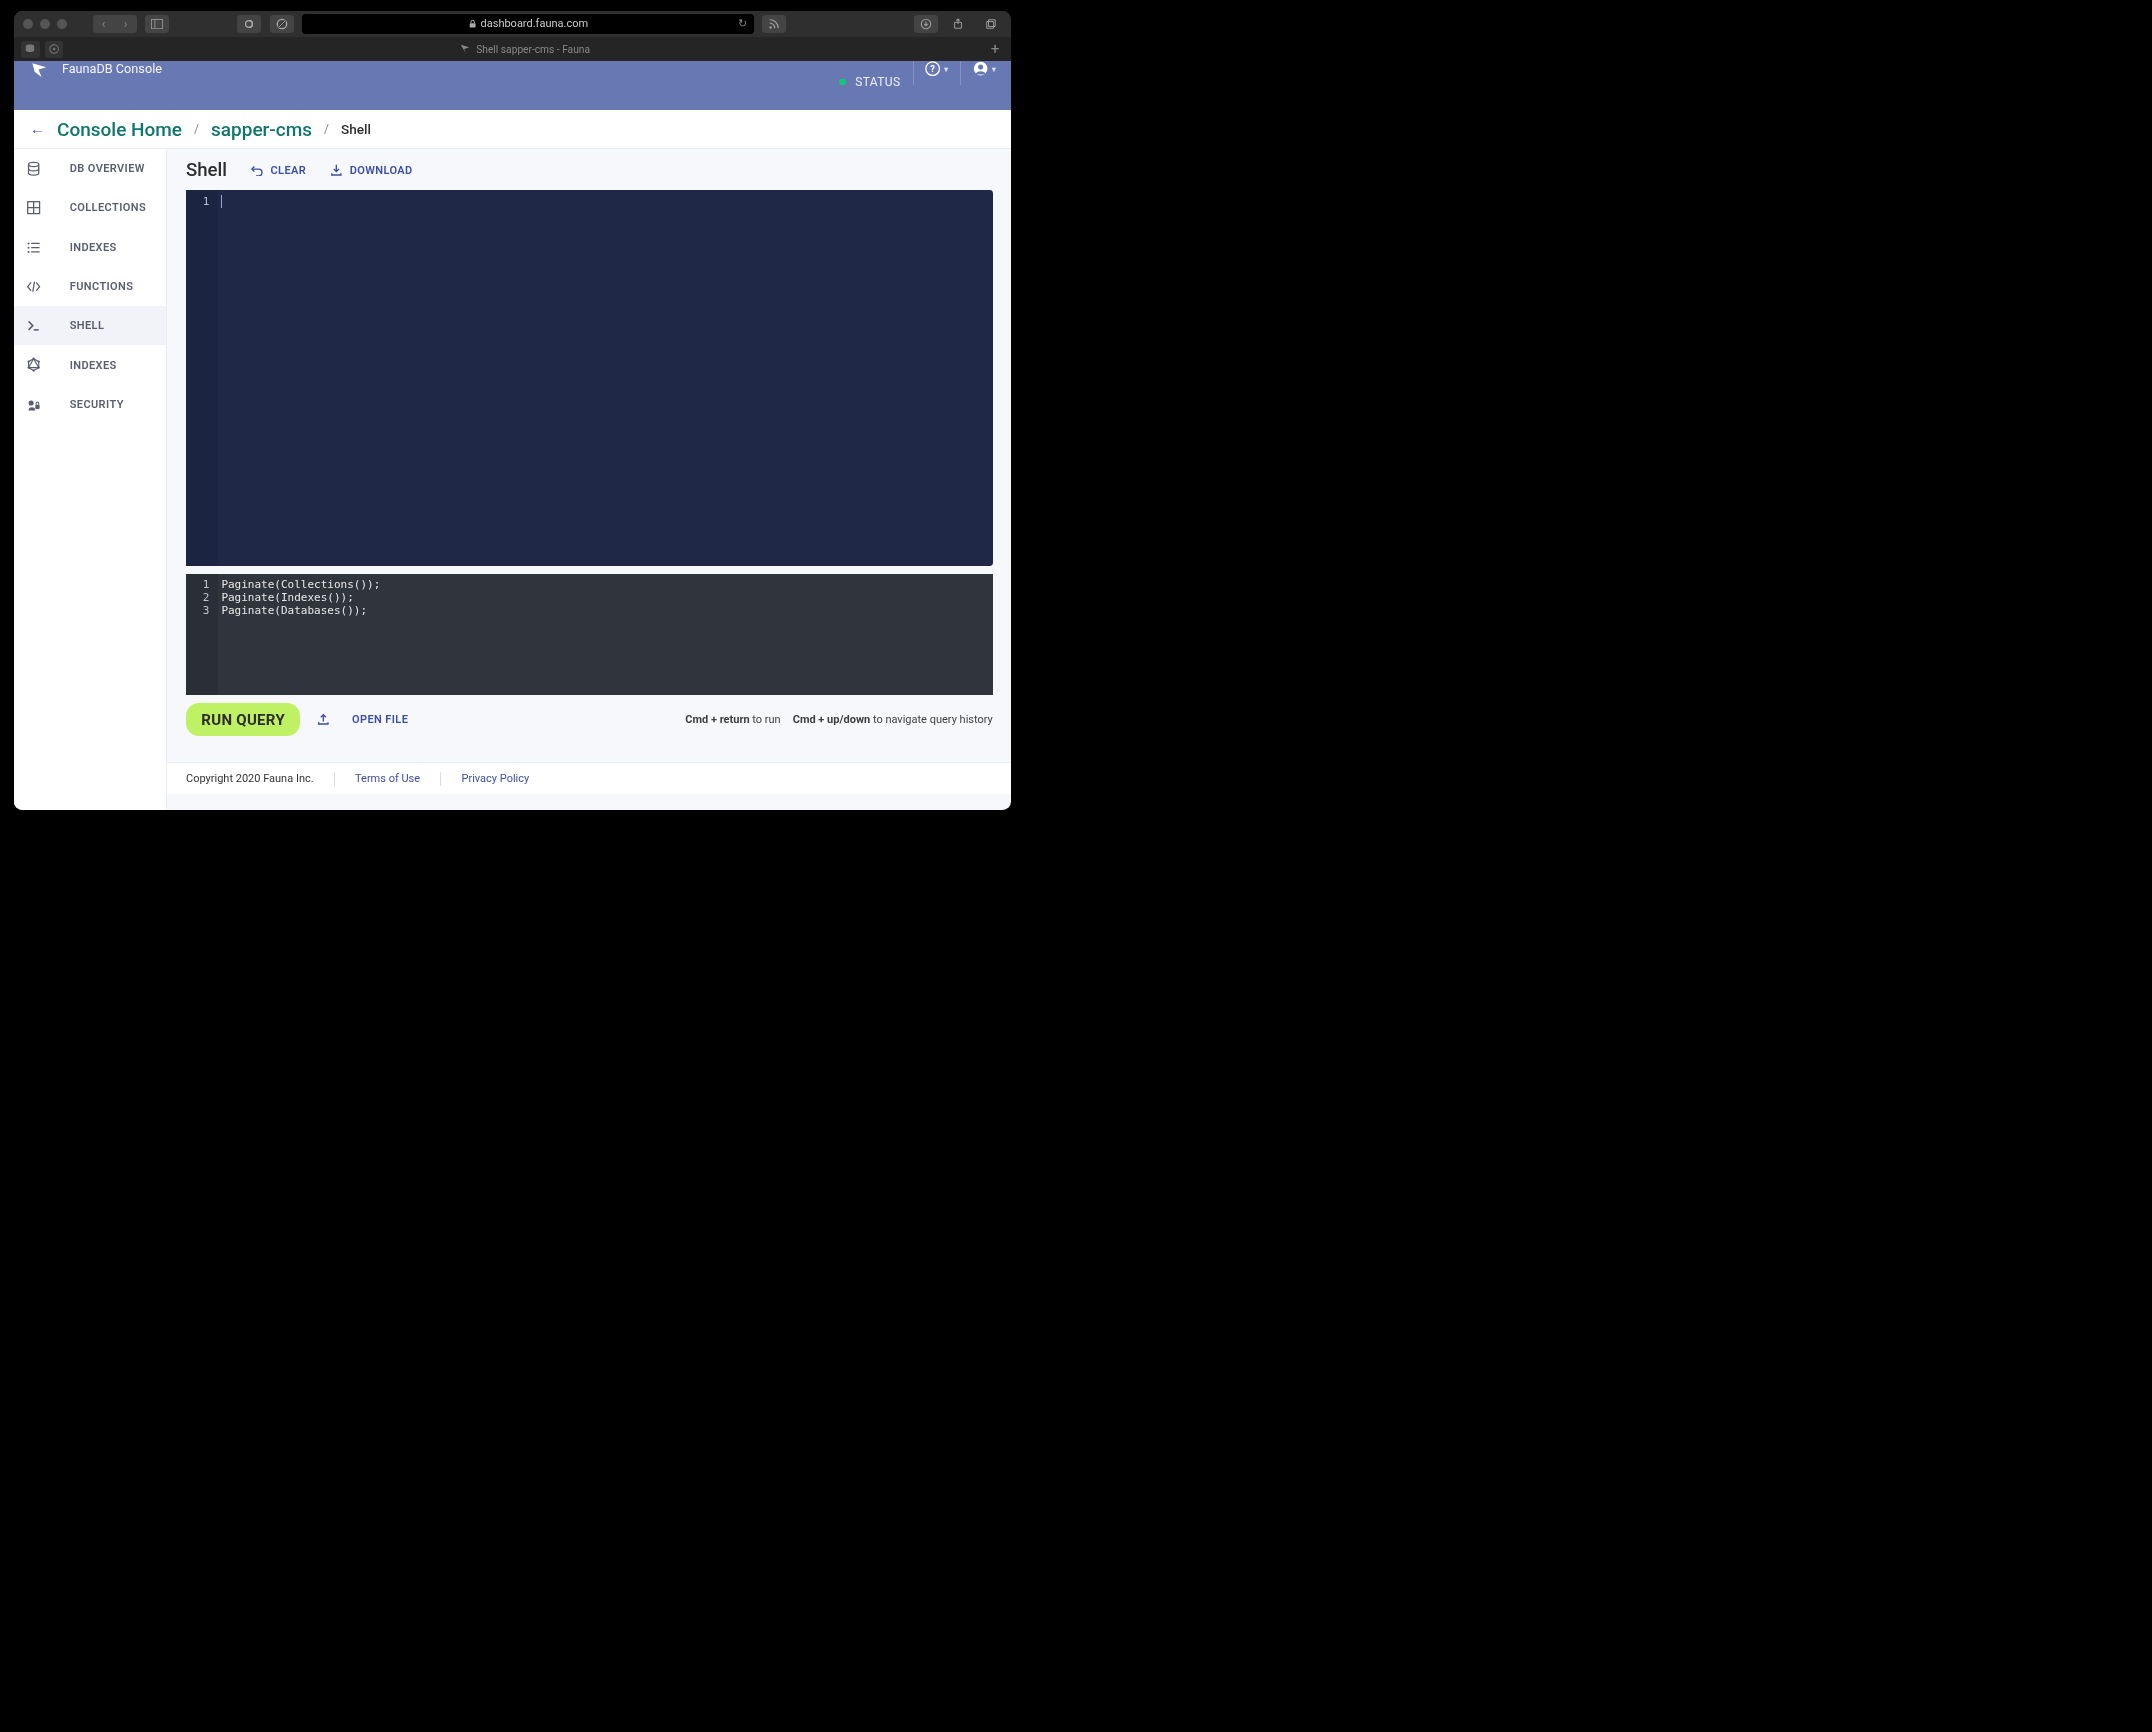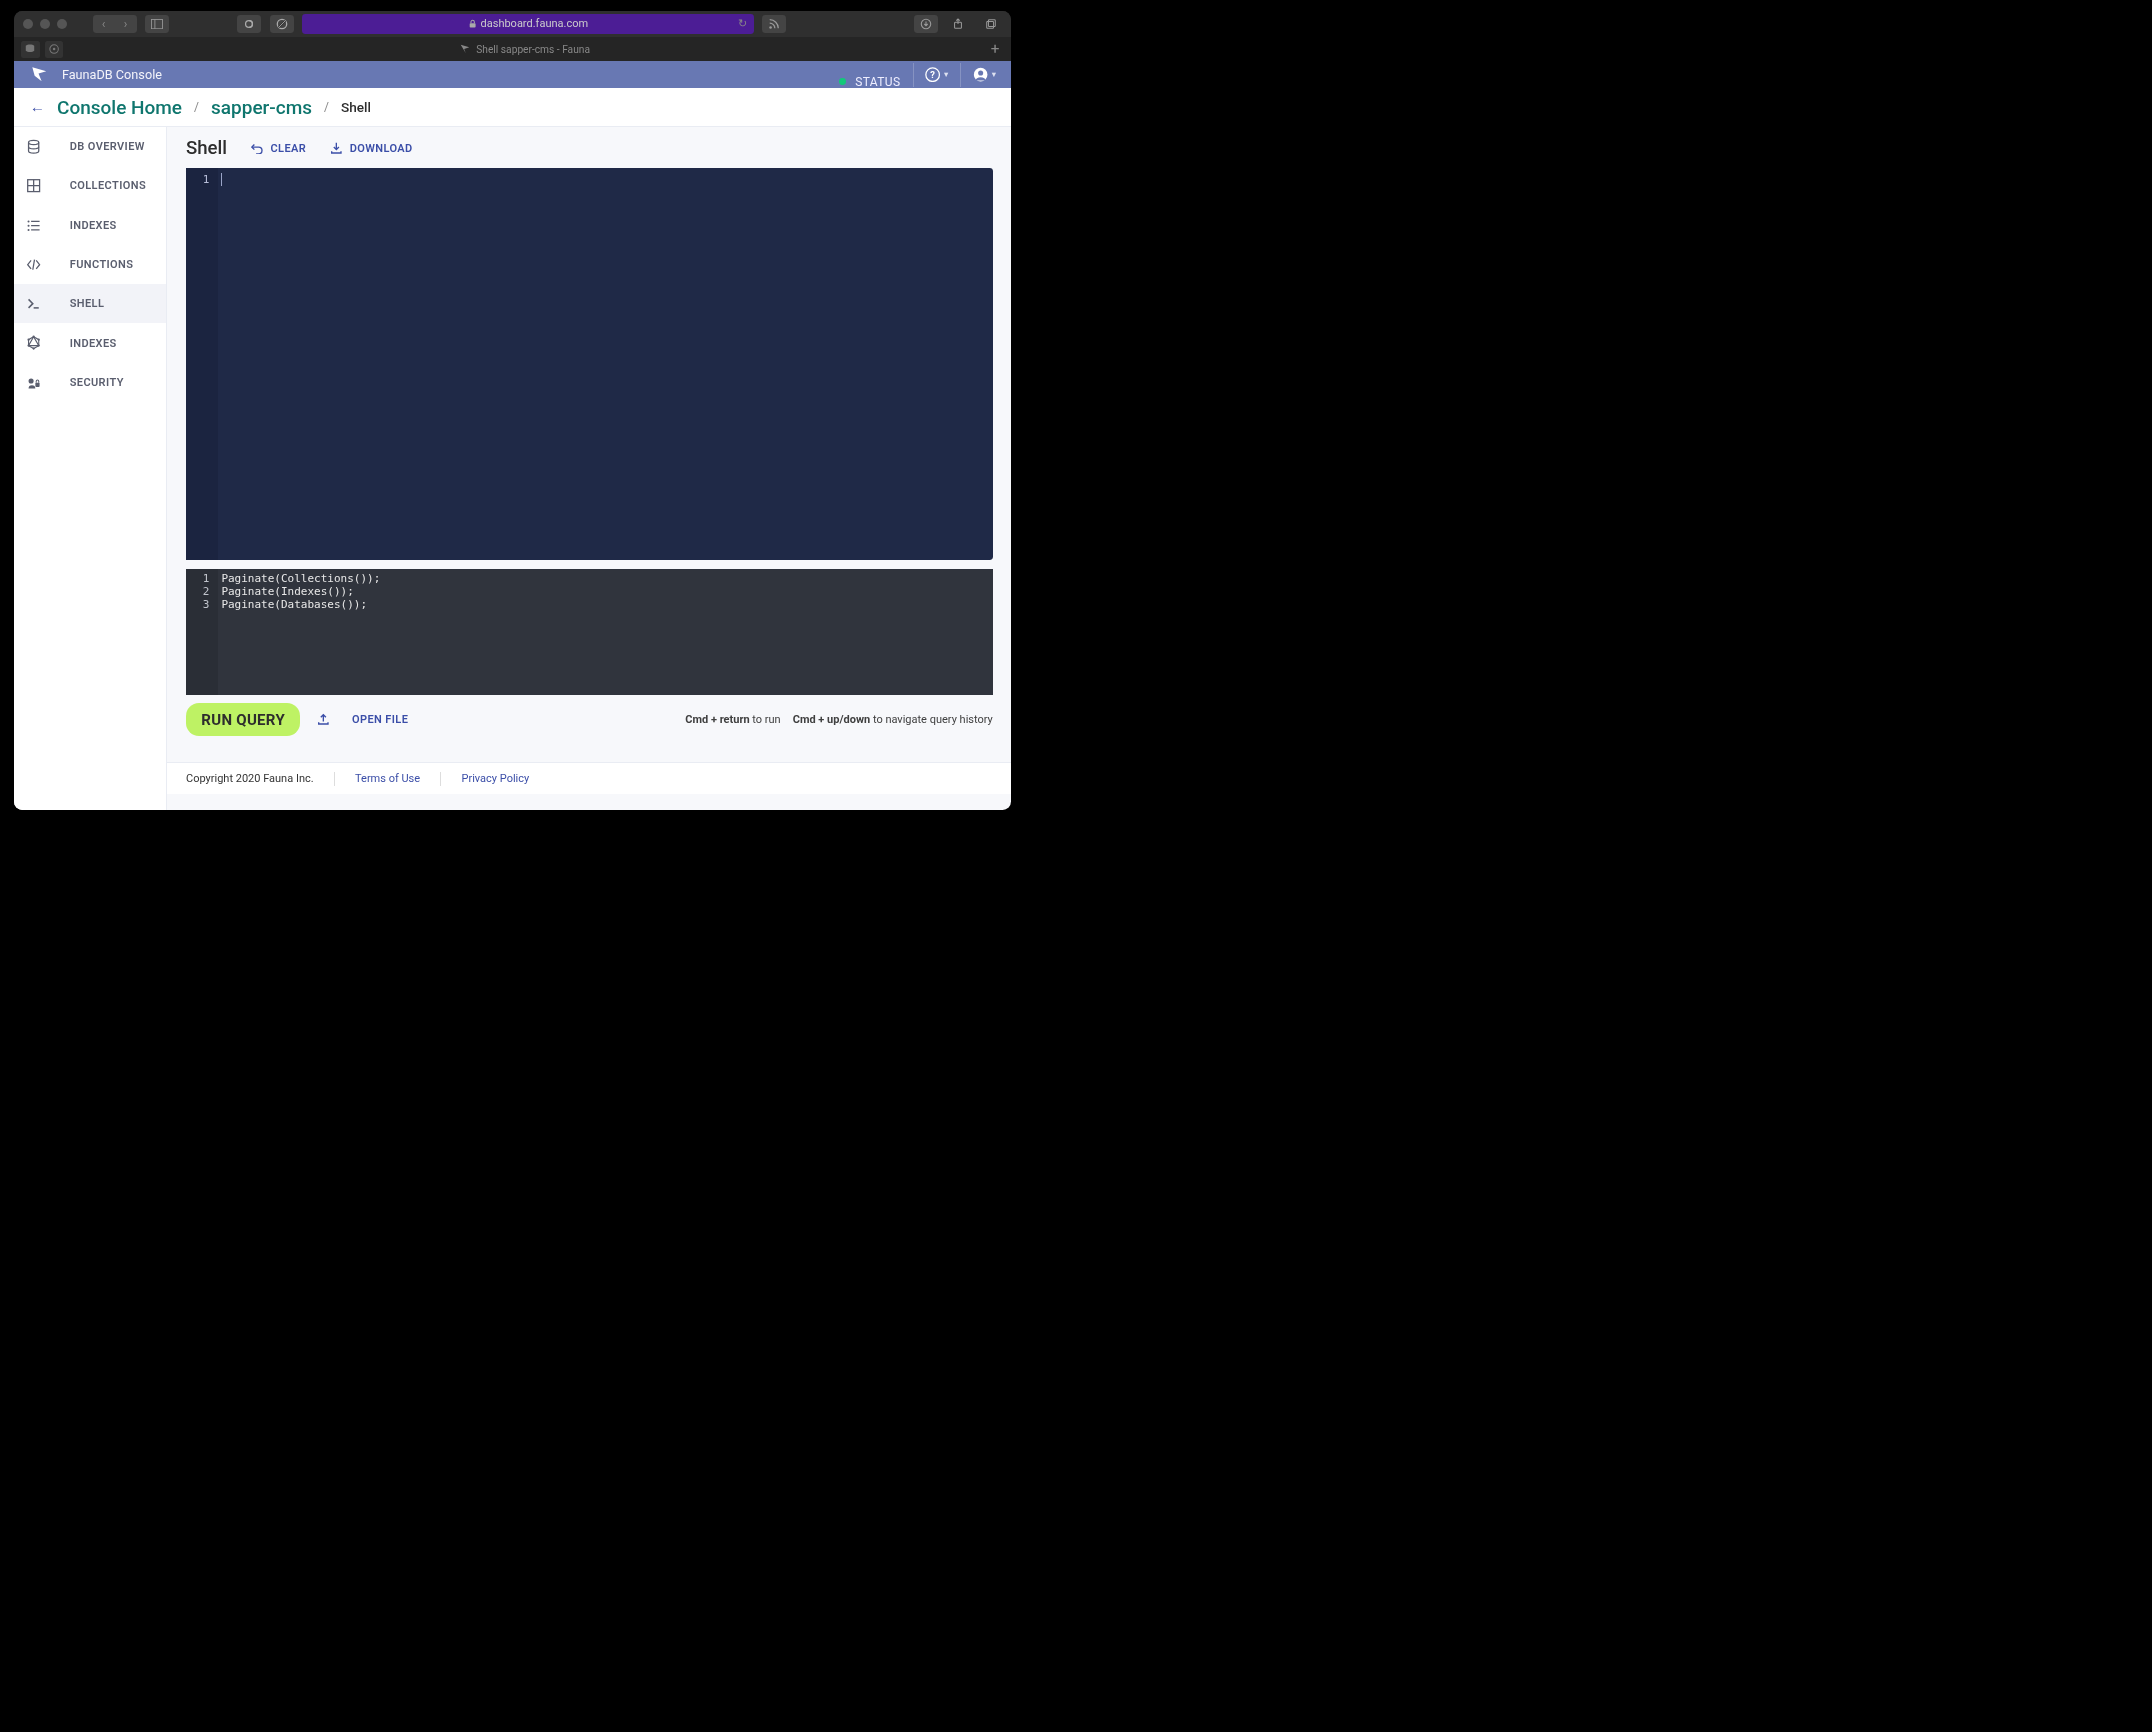--- a/index.html
+++ b/index.html
@@ -30,21 +30,21 @@
   gap: 8.5px;
 }
 .traffic { display: flex; gap: 6.8px; margin-right: 17px; }
 .traffic span { width: 10.2px; height: 10.2px; border-radius: 50%; background: #555; display:block; }
 .nav-arrows { display:flex; background:#444; border-radius:3.4px; }
 .nav-arrows span { width:22px; height:18.6px; display:flex; align-items:center; justify-content:center; color:#888; }
 .tb-btn { width:24px; height:18.6px; background:#444; border-radius:3.4px; display:flex; align-items:center; justify-content:center; color:#999; }
 .addr {
   flex: 1;
   height: 20.3px;
-  background: #4c1d95;
+  background: #000000;
   border-radius: 3.4px;
   display: flex;
   align-items: center;
   justify-content: center;
   color: #ccc;
   font-size: 11px;
   gap: 3.4px;
   position: relative;
 }
 .addr .reload { position:absolute; right:6.8px; color:#888; }
@@ -63,24 +63,24 @@
 
 
 .app {
   position: absolute;
   top: 50px; left: 0; right: 0; bottom: 0;
   background: #f7f8fb;
   display: flex;
   flex-direction: column;
 }
 .appbar {
-  height: 27px;
+  height: 49px;
   background: #6878b3;
   display: flex;
-  align-items: center;
+  align-items: flex-start;
   padding: 0 15.3px;
   color: #fff;
 }
 .logo { width: 18.6px; height: 18.6px; margin-right: 13.6px; }
 .appbar-title { font-size: 12.7px; font-weight: 400; color:#f4f4fa; }
 .appbar-spacer { flex: 1; }
 .status { display:flex; align-items:center; gap:9px; font-size:12px; letter-spacing:0.4px; color:#eef;margin-top:14px; }
 .status-dot { width:6.8px; height:6.8px; background:#12c97a; border-radius:50%; }
 .divider { width:0.8px; height:24px; background:rgba(255,255,255,0.2); margin:0 12px; }
 .appbar-icon { display:flex; align-items:center; gap:3.4px; color:#fff; }

